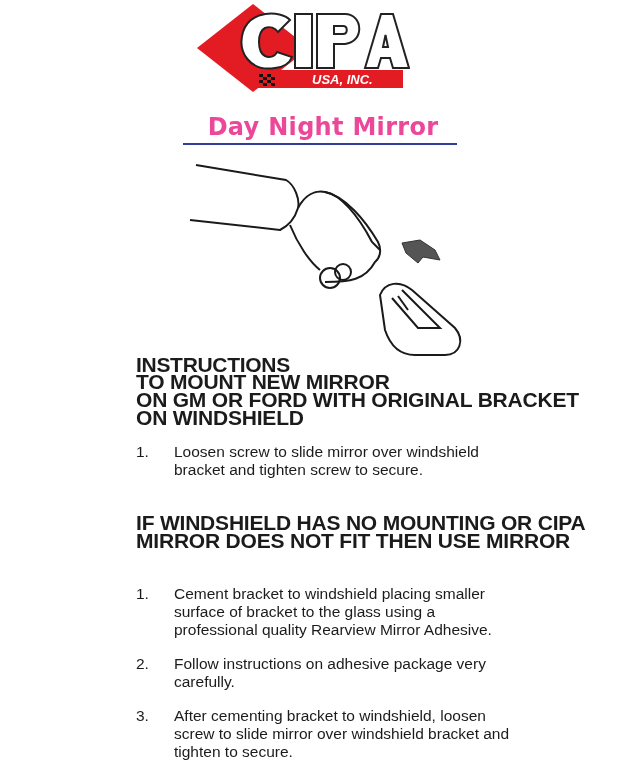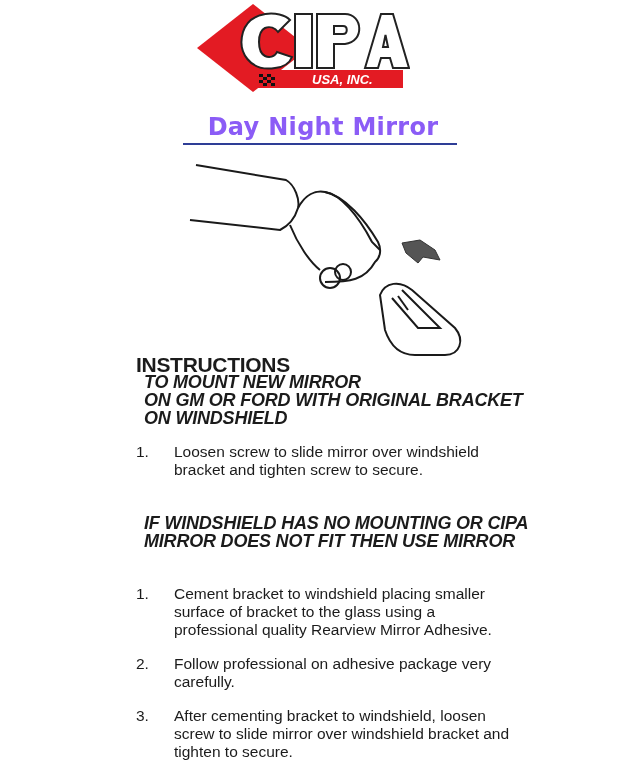--- a/index.html
+++ b/index.html
@@ -1,22 +1,22 @@
 <!DOCTYPE html>
 <html><head>
 <meta charset="utf-8">
 <style>
   html, body { margin:0; padding:0; background:#ffffff; }
   body { width:626px; height:777px; position:relative; overflow:hidden; font-family:"Liberation Sans", sans-serif; color:#1b1b1b; }
   .logo { position:absolute; left:195px; top:2px; width:215px; height:92px; }
-  .title { position:absolute; left:183px; top:113px; width:280px; text-align:center; font-family:"DejaVu Sans", sans-serif; font-weight:bold; font-size:24px; color:#8b5cf6; letter-spacing:0.3px; }
+  .title { position:absolute; left:183px; top:113px; width:280px; text-align:center; font-family:"DejaVu Sans", sans-serif; font-weight:bold; font-size:24px; color:#ec4899; letter-spacing:0.3px; }
   .title-underline { position:absolute; left:183px; top:143px; width:274px; height:2px; background:#2e3d96; }
   .illustration { position:absolute; left:180px; top:150px; width:285px; height:210px; }
   .heading { position:absolute; left:136px; top:333px; font-weight:bold; font-size:21px; letter-spacing:-0.3px;margin-top:20px; }
-  .sub { position:absolute; left:144px; font-weight:bold; font-size:18px; line-height:18px; letter-spacing:-0.2px;font-style:italic; }
+  .sub { position:absolute; left:136px; font-weight:bold; font-size:21px; line-height:18px; letter-spacing:-0.2px; }
   .item { position:absolute; left:136px; font-size:15.5px; line-height:18px; width:380px; }
   .item .num { position:absolute; left:0; top:0; }
   .item .txt { display:block; margin-left:38px; }
 </style>
 </head>
 <body>
 
 <div class="logo">
   <svg width="215" height="92" viewBox="0 0 215 92">
     <polygon points="2,46 58,2 114,46 58,90" fill="#e31b23"></polygon>
@@ -77,19 +77,19 @@
   <div>MIRROR DOES NOT FIT THEN USE MIRROR</div>
 </div>
 
 <div class="item" style="top:585px;">
   <span class="num">1.</span>
   <span class="txt">Cement bracket to windshield placing smaller surface of bracket to the glass using a professional quality Rearview Mirror Adhesive.</span>
 </div>
 
 <div class="item" style="top:655px;">
   <span class="num">2.</span>
-  <span class="txt">Follow professional on adhesive package very carefully.</span>
+  <span class="txt">Follow instructions on adhesive package very carefully.</span>
 </div>
 
 <div class="item" style="top:707px;">
   <span class="num">3.</span>
   <span class="txt">After cementing bracket to windshield, loosen screw to slide mirror over windshield bracket and tighten to secure.</span>
 </div>
 
 </body></html>

